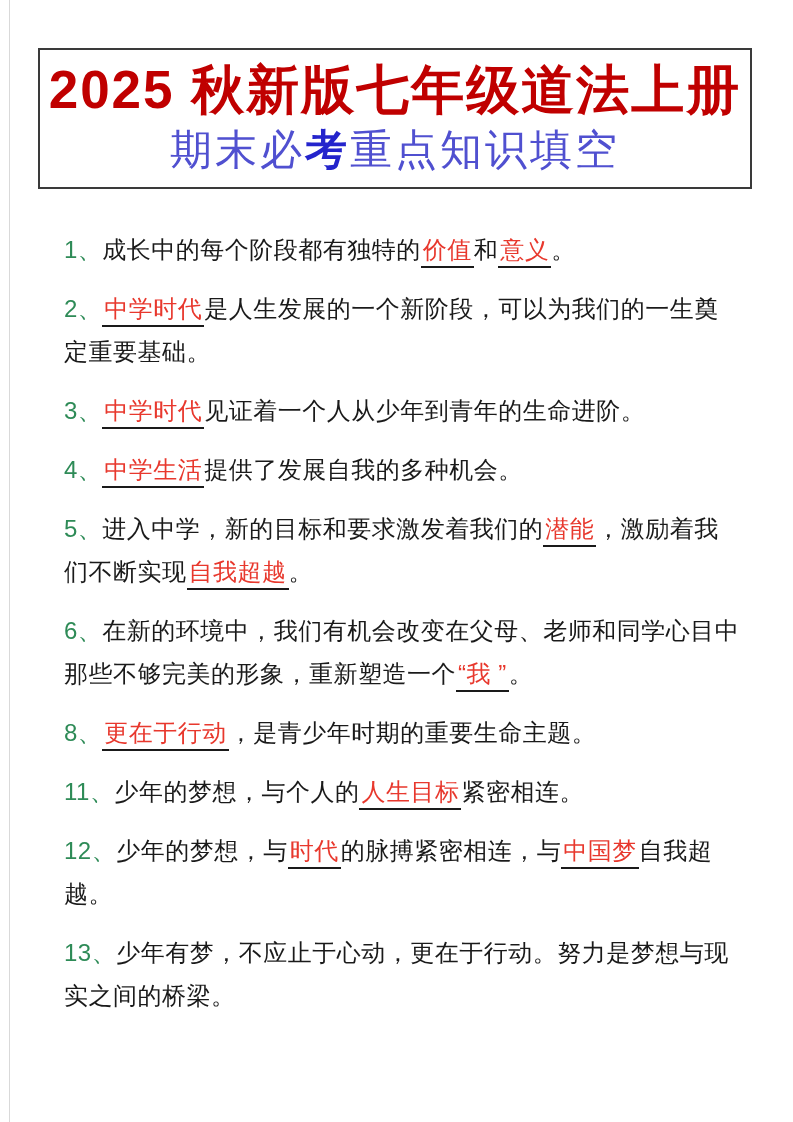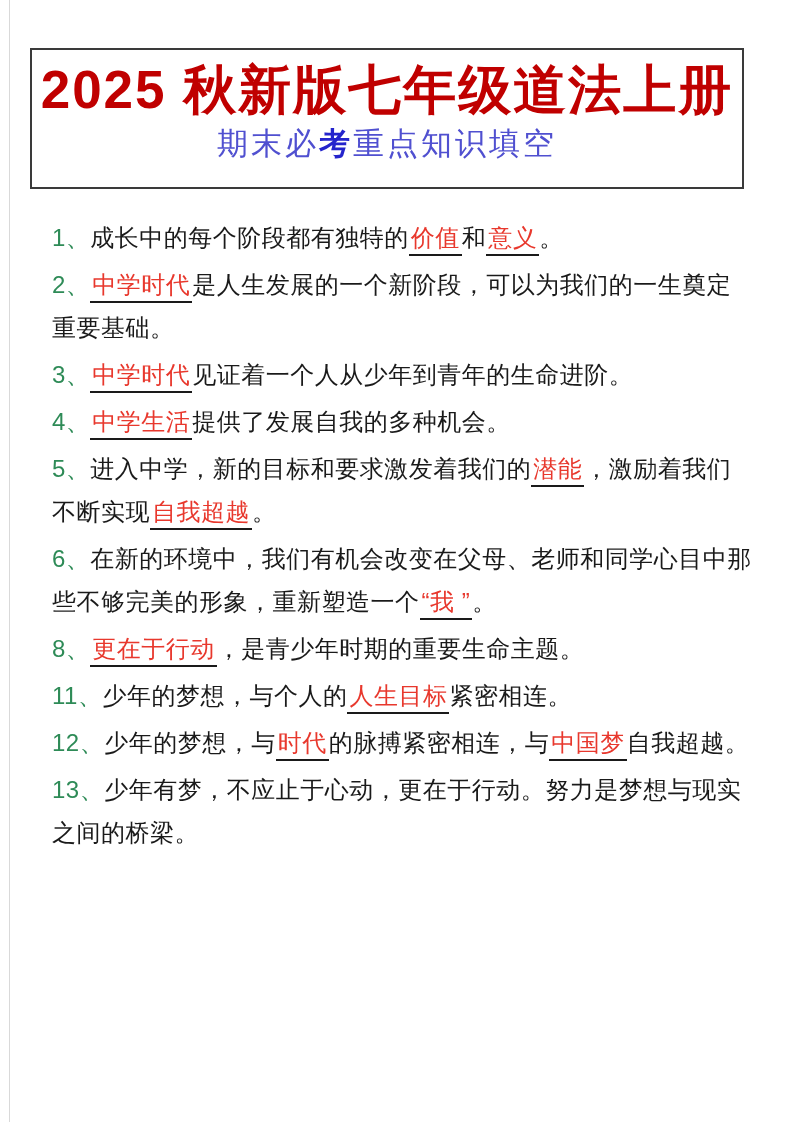--- a/index.html
+++ b/index.html
@@ -17,41 +17,41 @@
   .edge-line {
     position: absolute;
     left: 9px;
     top: 0;
     height: 100%;
     width: 1px;
     background: #d9d9d9;
   }
   .title-box {
     position: absolute;
-    left: 30px;
+    left: 38px;
     top: 48px;
     width: 714px;
     height: 141px;
     border: 2px solid #3a3a3a;
     box-sizing: border-box;
     text-align: center;
     background: #ffffff;
   }
   .main-title {
     margin-top: 10px;
     font-size: 53px;
     font-weight: bold;
     letter-spacing: 2px;
     color: var(--title-red, #c00000);
     line-height: 1.15;
     white-space: nowrap;
   }
   .subtitle {
     margin-top: 6px;
-    font-size: 31px;
+    font-size: 42px;
     letter-spacing: 3px;
     font-family: "Liberation Serif", "DejaVu Serif", serif;
     color: var(--subtitle-blue, #5050d0);
     line-height: 1.1;
     white-space: nowrap;
   }
   .subtitle .em {
     font-weight: bold;
     color: var(--subtitle-emphasis-blue, #2424cc);
   }
@@ -59,21 +59,21 @@
     position: absolute;
     left: 48px;
     top: 212px;
     width: 710px;
     font-size: 24px;
     line-height: 43px;
     color: var(--body-text, #1a1a1a);
     letter-spacing: 0.5px;
   }
   .item {
-    margin: 4px;
+    margin: 16px;
   }
   .num {
     color: var(--number-green, #2e8b57);
   }
   .kw {
     color: var(--keyword-red, #e8382d);
     border-bottom: 2px solid #1a1a1a;
     padding: 0 2px 3px 2px;
   }
 </style>

